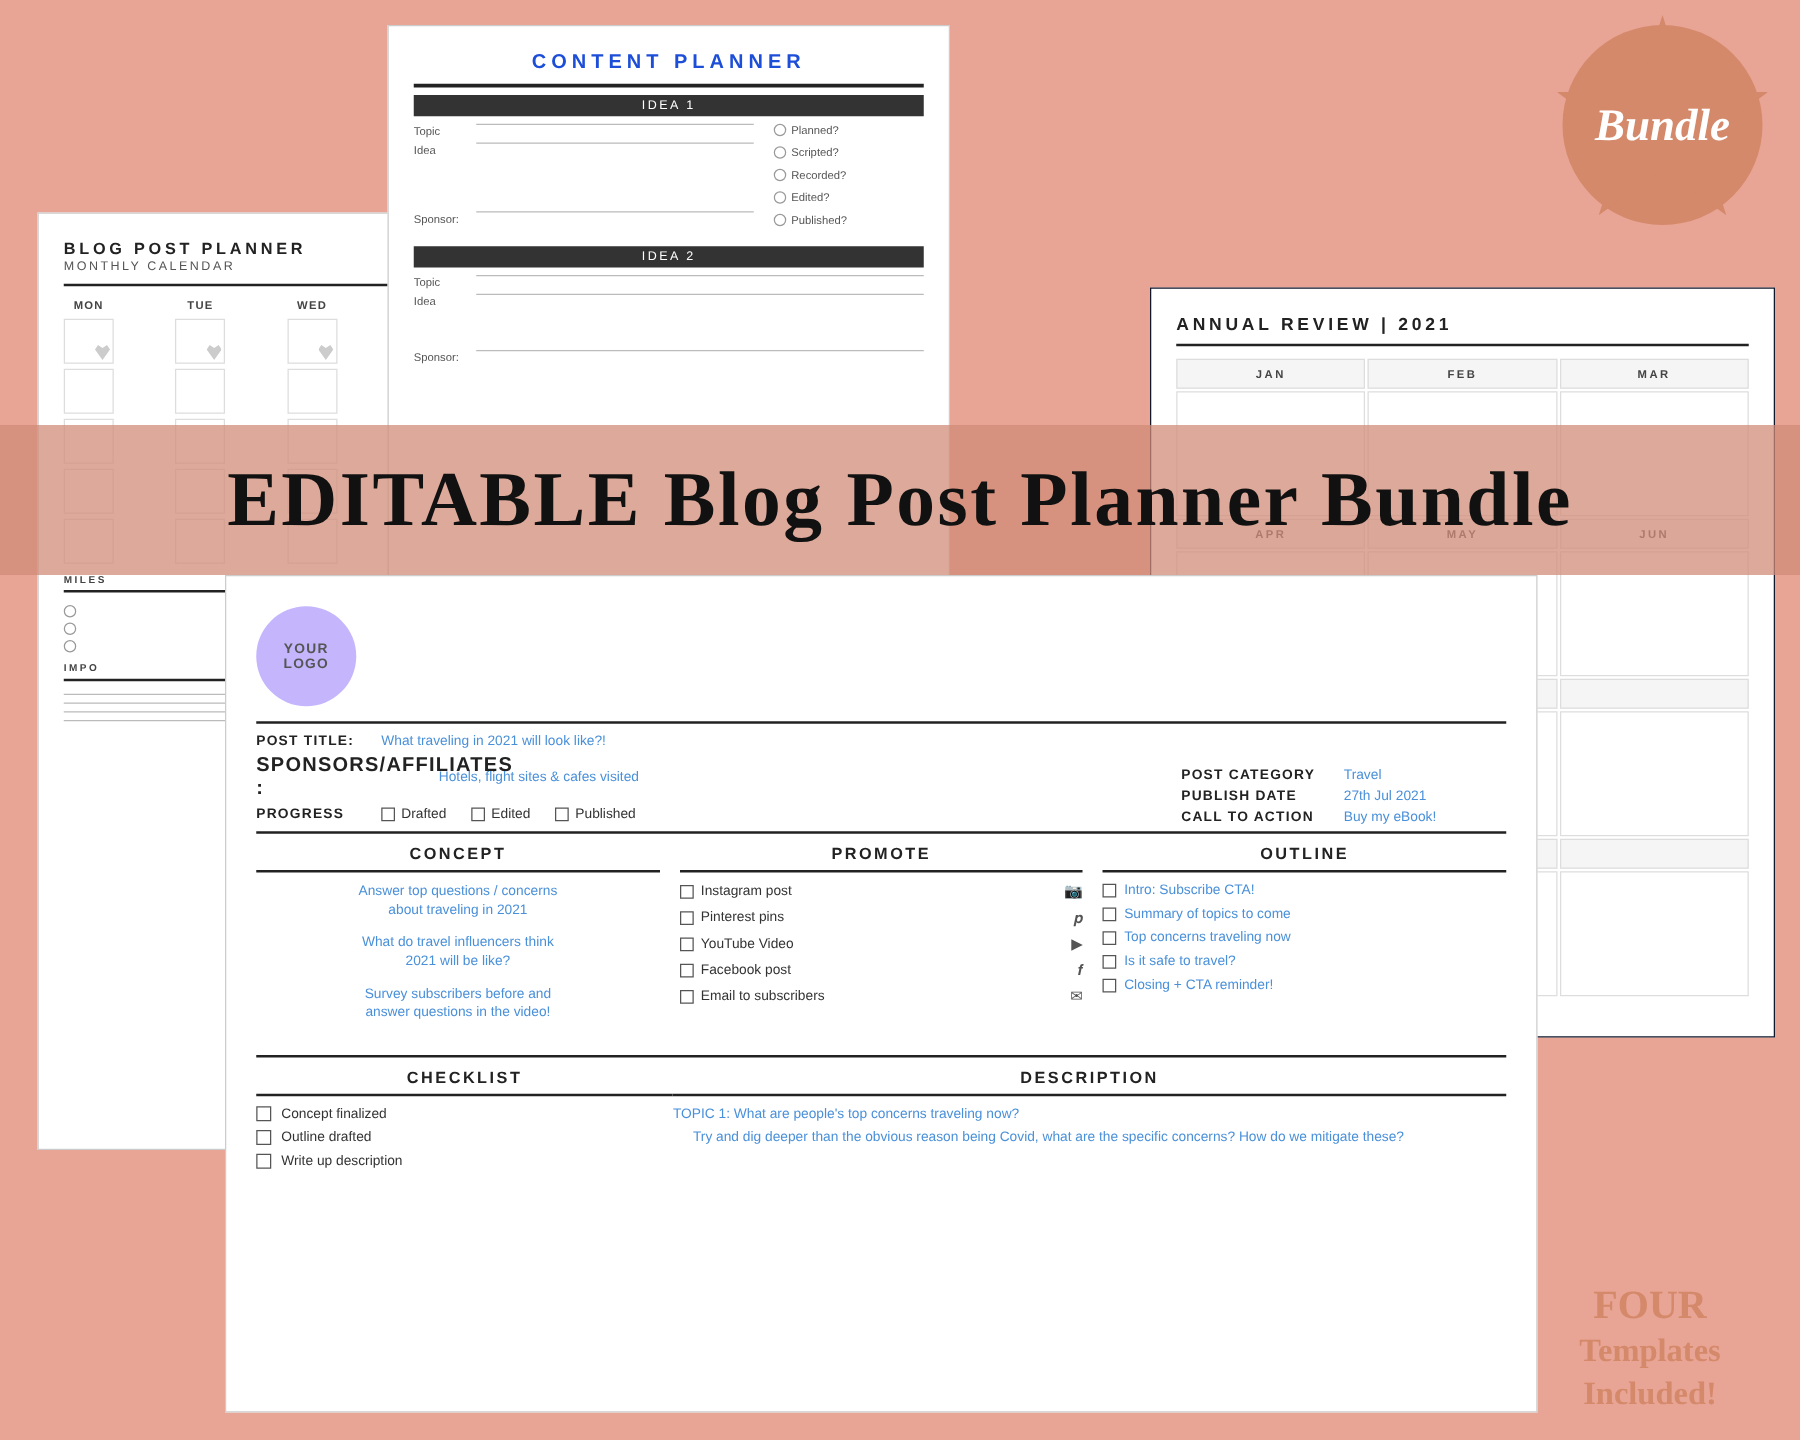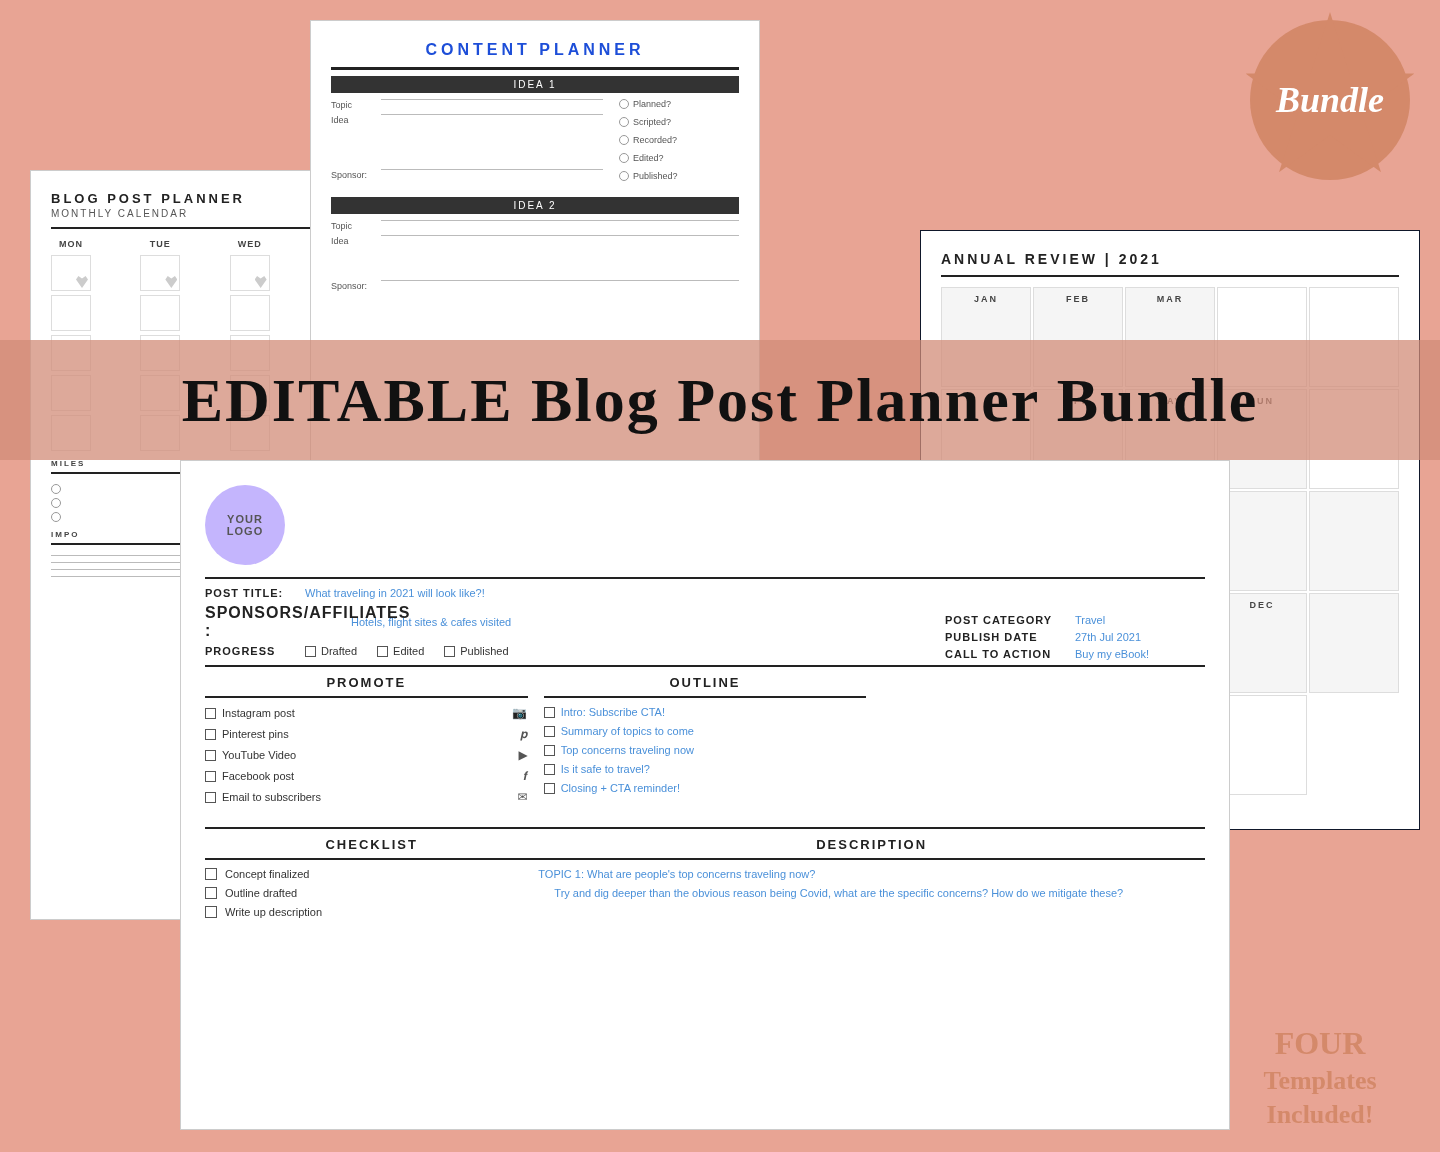--- a/index.html
+++ b/index.html
@@ -278,21 +278,21 @@
       color: #222;
       margin-bottom: 8px;
     }
     .ar-divider {
       border: none;
       border-top: 2px solid #222;
       margin-bottom: 10px;
     }
     .ar-month-grid {
       display: grid;
-      grid-template-columns: repeat(5, 1fr);
+      grid-template-columns: repeat(3, 1fr);
       gap: 2px;
     }
     .ar-month-header {
       background: #f5f5f5;
       border: 1px solid #ddd;
       font-size: 9px;
       font-weight: bold;
       letter-spacing: 2px;
       text-align: center;
       padding: 6px;
@@ -718,20 +718,27 @@
         <span class="pp-meta-right-label">CALL TO ACTION</span>
         <span class="pp-meta-right-value">Buy my eBook!</span>
       </div>
     </div>
   </div>
 
   <hr class="pp-divider">
 
   <div class="pp-three-cols">
 
+    <div>
+      <div class="pp-col-title">CONCEPT</div>
+      <hr class="pp-col-divider">
+      <div class="pp-concept-item">Answer top questions / concerns<br>about traveling in 2021</div>
+      <div class="pp-concept-item">What do travel influencers think<br>2021 will be like?</div>
+      <div class="pp-concept-item">Survey subscribers before and<br>answer questions in the video!</div>
+    </div>
 
     <div>
       <div class="pp-col-title">PROMOTE</div>
       <hr class="pp-col-divider">
       <div class="pp-promote-item">
         <div class="pp-promote-checkbox"></div>
         <span class="pp-promote-text">Instagram post</span>
         <span class="pp-promote-icon">📷</span>
       </div>
       <div class="pp-promote-item">

